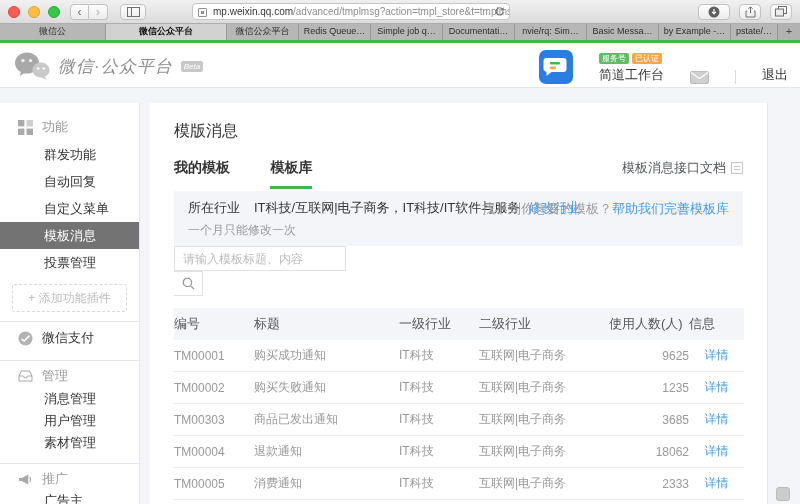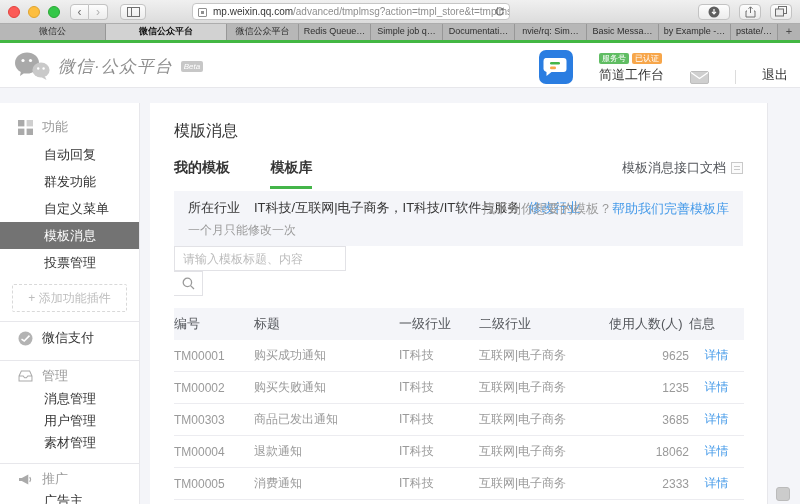--- a/index.html
+++ b/index.html
@@ -221,22 +221,22 @@
   <div class="sidebar">
     <div class="sec h28">
       <svg width="15" height="15" viewBox="0 0 15 15">
         <rect x="0" y="0" width="6.4" height="6.4" fill="#aaaaaa"></rect>
           <rect x="8.6" y="0" width="6.4" height="6.4" fill="#cfcfcf"></rect>
         <rect x="0" y="8.6" width="6.4" height="6.4" fill="#aaaaaa"></rect>
           <rect x="8.6" y="8.6" width="6.4" height="6.4" fill="#aaaaaa"></rect>
       </svg>
       <span>功能</span>
     </div>
+    <div class="sitem">群发功能</div>
     <div class="sitem">自动回复</div>
-    <div class="sitem">群发功能</div>
     <div class="sitem">自定义菜单</div>
     <div class="sitem active">模板消息</div>
     <div class="sitem">投票管理</div>
     <div class="addplugin">+ 添加功能插件</div>
     <div class="sdiv"></div>
     <div class="payrow">
       <svg width="15" height="15" viewBox="0 0 15 15">
         <circle cx="7.5" cy="7.5" r="7" fill="#b3b3b3"></circle>
         <path d="M3.5 8.2 L6.2 10 L11.5 4.6" fill="none" stroke="#fff" stroke-width="1.6"></path>
       </svg>

